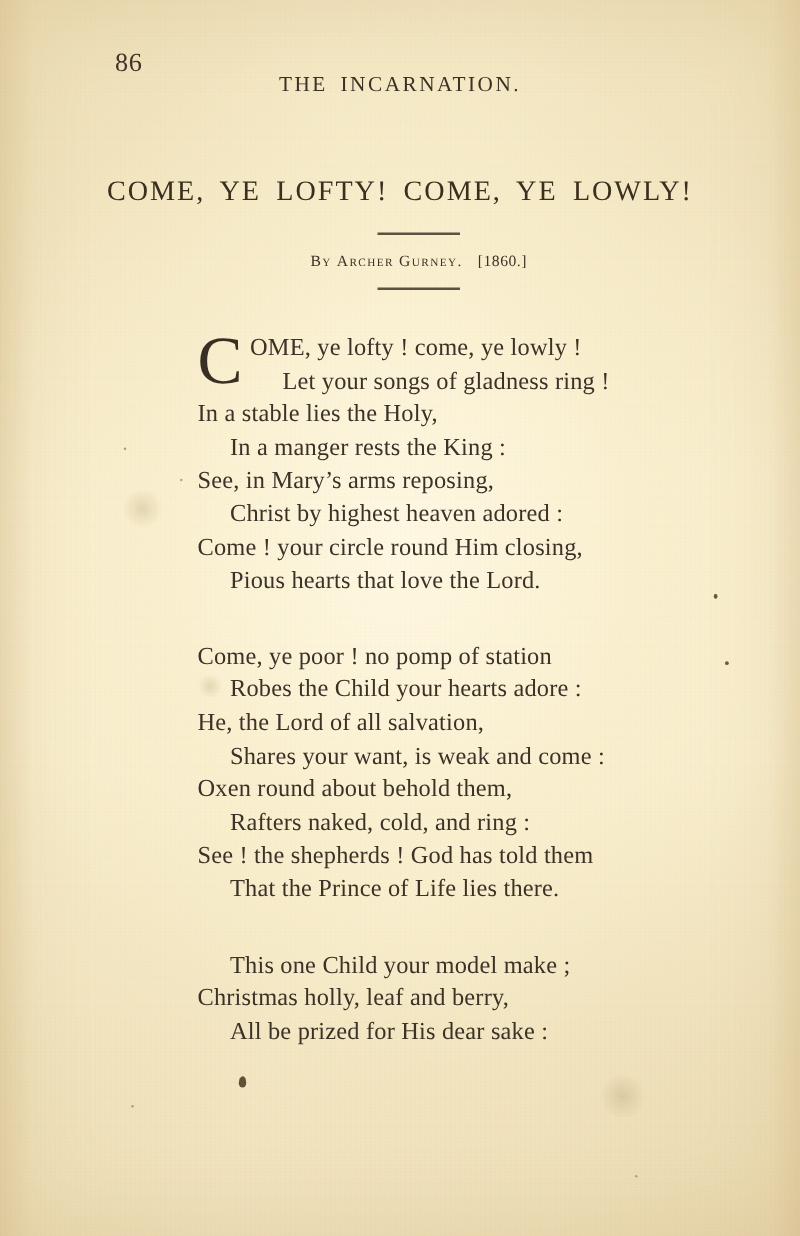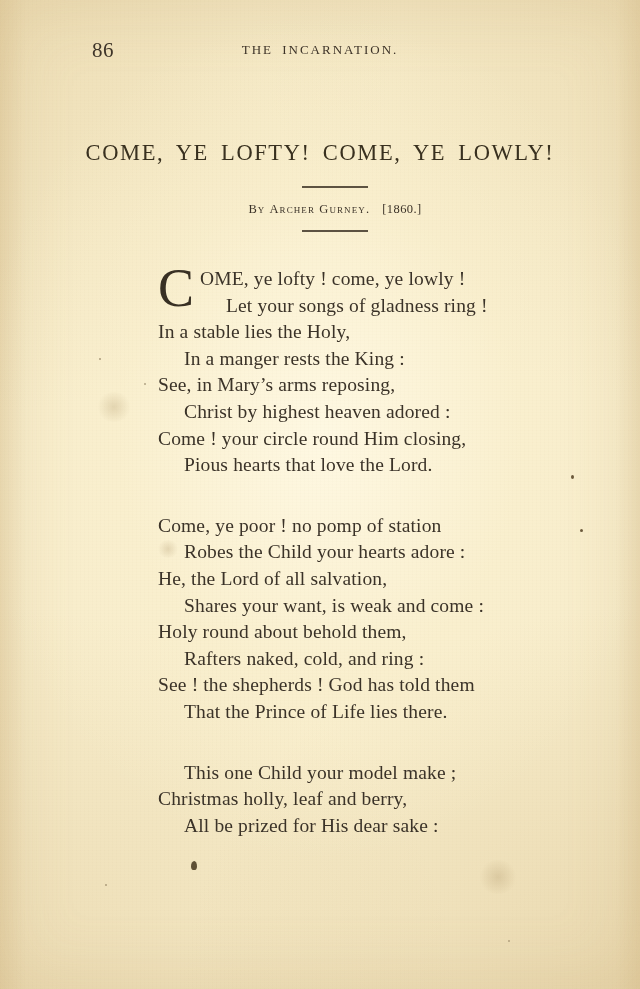--- a/index.html
+++ b/index.html
@@ -59,24 +59,24 @@
     position: absolute;
     left: 92px;
     top: 0;
     font-size: 21px;
     letter-spacing: 0.5px;
     color: #3c3329;
   }
   .head-title {
     position: absolute;
     left: 0;
-    top: 4px;
+    top: 20px;
     width: 640px;
     text-align: center;
-    font-size: 13px;
+    font-size: 17px;
     letter-spacing: 2.0px;
     word-spacing: 4px;
     color: #3a3127;
   }
 
   
   .hymn-title {
     position: absolute;
     top: 140px;
     left: 0;
@@ -211,21 +211,21 @@
       <div class="line indent">Christ by highest heaven adored :</div>
       <div class="line">Come ! your circle round Him closing,</div>
       <div class="line indent">Pious hearts that love the Lord.</div>
     </div>
 
     <div class="stanza">
       <div class="line">Come, ye poor ! no pomp of station</div>
       <div class="line indent">Robes the Child your hearts adore :</div>
       <div class="line">He, the Lord of all salvation,</div>
       <div class="line indent">Shares your want, is weak and come :</div>
-      <div class="line">Holy round about behold them,</div>
+      <div class="line">Oxen round about behold them,</div>
       <div class="line indent">Rafters naked, cold, and ring :</div>
       <div class="line">See ! the shepherds ! God has told them</div>
       <div class="line indent">That the Prince of Life lies there.</div>
     </div>
 
     <div class="stanza">
       <div class="line indent">This one Child your model make ;</div>
       <div class="line">Christmas holly, leaf and berry,</div>
       <div class="line indent">All be prized for His dear sake :</div>
     </div>

